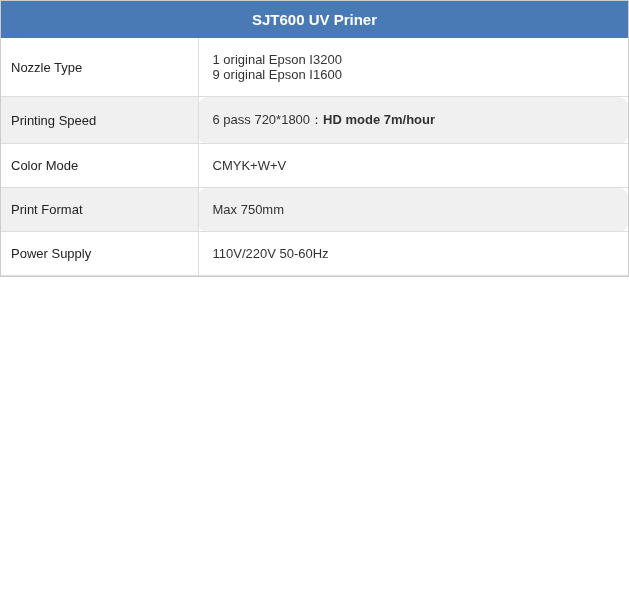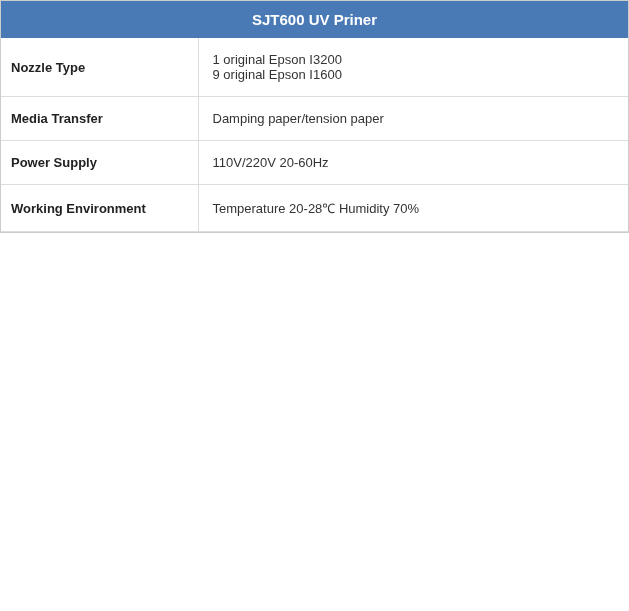--- a/index.html
+++ b/index.html
@@ -26,21 +26,21 @@
     .header-row td {
       background-color: #4a7ab5;
       color: #fff;
       text-align: center;
       font-size: 15px;
       font-weight: bold;
       padding: 10px 8px;
     }
     .label-col {
       width: 197px;
-      font-weight: bold;
+      font-weight: normal;
       color: #222;
       padding: 14px 10px;
       vertical-align: middle;
       border-bottom: 1px solid #ddd;
       border-right: 1px solid #ddd;
     }
     .value-col {
       color: #333;
       padding: 14px 14px;
       vertical-align: middle;
@@ -62,27 +62,31 @@
     <thead>
       <tr class="header-row">
         <td colspan="2">SJT600 UV Priner</td>
       </tr>
     </thead>
     <tbody id="table-body">
     <tr class="row-white">
           <td class="label-col">Nozzle Type</td>
           <td class="value-col"><span>1 original Epson I3200</span><br><span>9 original Epson I1600</span></td>
         </tr>
+        <tr class="row-gray">
+          <td class="label-col">Printing Speed</td>
+          <td class="value-col"><span>6 pass 720*1800：</span><span style="font-weight: bold;">HD mode 7m/hour</span></td>
+        </tr>
         <tr class="row-white">
-          <td class="label-col">Media Transfer</td>
-          <td class="value-col">Damping paper/tension paper</td>
+          <td class="label-col">Color Mode</td>
+          <td class="value-col">CMYK+W+V</td>
+        </tr>
+        <tr class="row-gray">
+          <td class="label-col">Print Format</td>
+          <td class="value-col">Max 750mm</td>
         </tr>
         <tr class="row-white">
           <td class="label-col">Power Supply</td>
-          <td class="value-col">110V/220V 20-60Hz</td>
-        </tr>
-        <tr class="row-white">
-          <td class="label-col">Working Environment</td>
-          <td class="value-col">Temperature 20-28℃  Humidity 70%</td>
+          <td class="value-col">110V/220V 50-60Hz</td>
         </tr>
       </tbody>
   </table>
 </div>
 
 </body></html>

